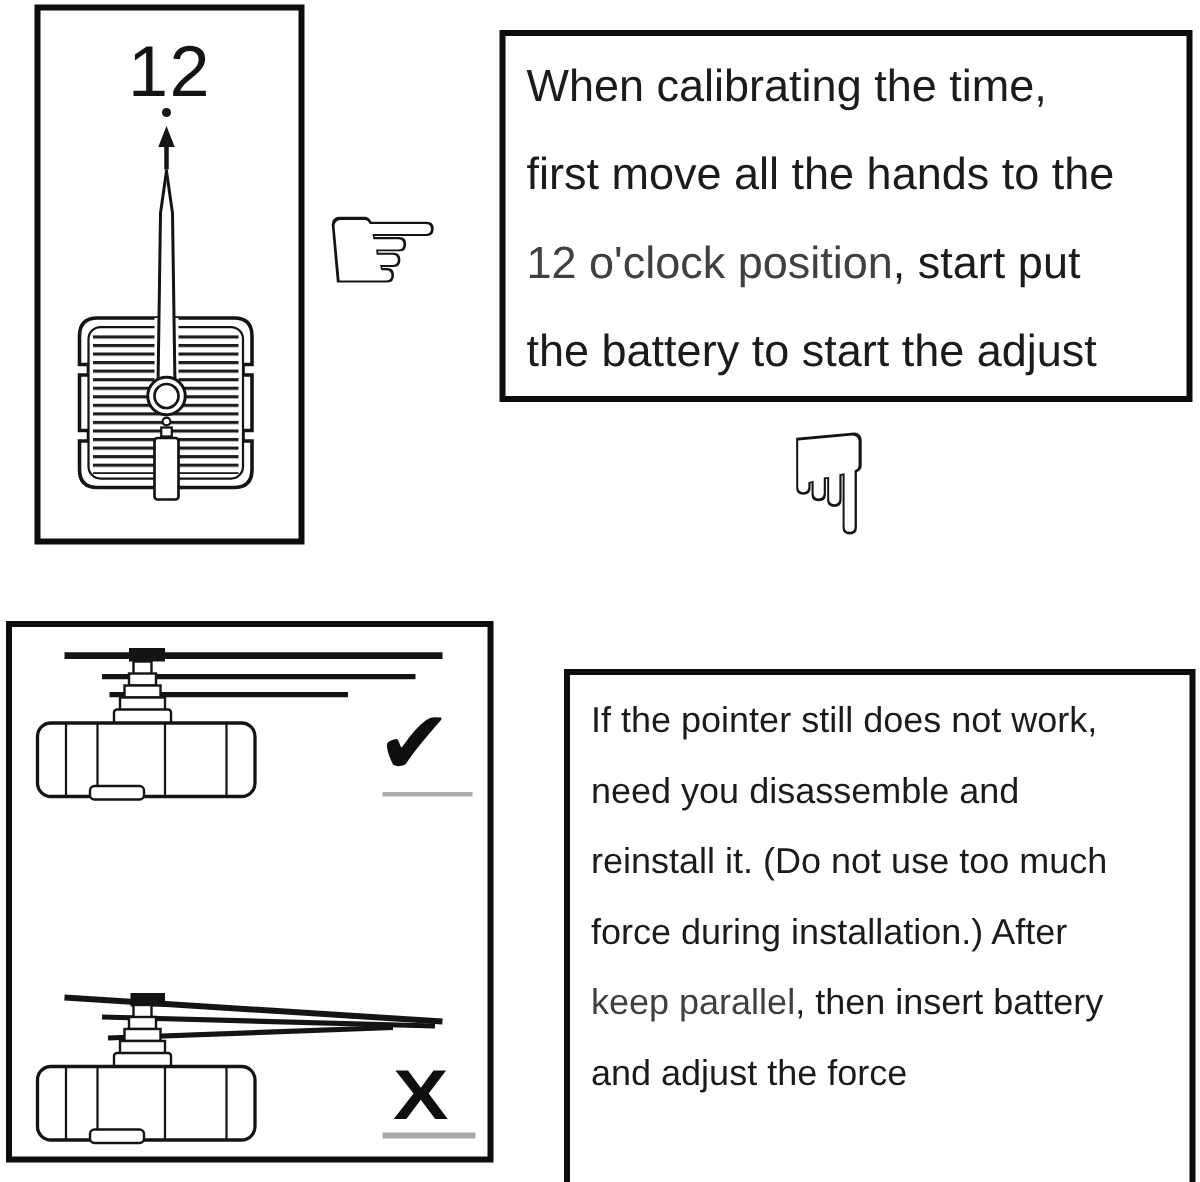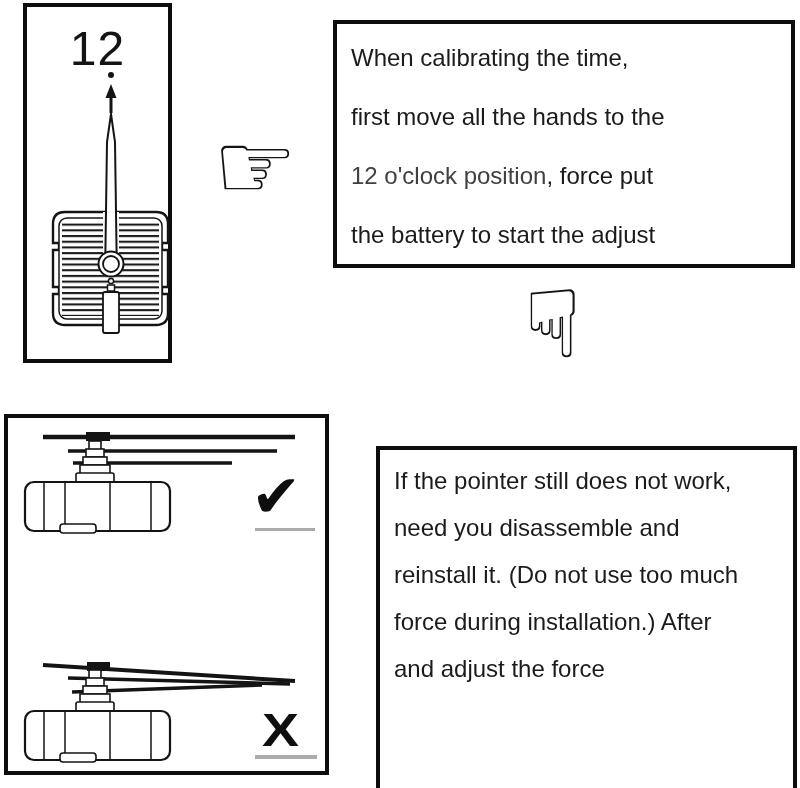--- a/index.html
+++ b/index.html
@@ -5,40 +5,40 @@
   * { margin:0; padding:0; box-sizing:border-box; }
   html,body { background:#ffffff; }
   .page {
     position:relative; width:800px; height:788px; background:#fff;
     font-family:"Liberation Sans","DejaVu Sans",sans-serif; color:#1b1b1b;
     overflow:hidden;
   }
   .frame {
     position:absolute; border:4px solid #0d0d0d; background:#fff;
   }
-  #box-tl { left:23px;  top:3px;   width:149px; height:360px; }
+  #box-tl { left:23px;  top:3px;   width:180px; height:360px; }
   #box-tr { left:333px; top:20px;  width:462px; height:248px; }
   #box-bl { left:4px;   top:414px; width:325px; height:361px; }
   #box-br { left:376px; top:398px; width:421px; height:385px;margin-top:48px; }
 
   #box-tl .numeral {
     position:absolute; left:0; right:0; top:14px; text-align:center;
     font-size:48px; color:#141414; letter-spacing:1px;
   }
   #box-tl svg, #box-bl svg { position:absolute; left:0; top:0; }
 
   .hand {
     position:absolute; font-family:"DejaVu Sans",sans-serif; color:#141414;
     line-height:1; user-select:none;
   }
   #hand-right { left:213px; top:120px; font-size:94px; }
   #hand-down  { left:524px; top:278px; font-size:94px; }
 
   #box-tr .text-wrap { padding:4px 0 0 14px; }
-  #box-tr .line { font-size:24px; line-height:59px; white-space:pre; }
+  #box-tr .line { font-size:30px; line-height:59px; white-space:pre; }
   #box-br .text-wrap { padding:7px 0 0 14px; }
   #box-br .line { font-size:24px; line-height:47px; white-space:pre; }
   .red { color:#404040; }
 
   .mark-check {
     position:absolute; left:243px; top:48px; font-size:60px; font-weight:900;
     font-family:"DejaVu Sans",sans-serif; color:#0e0e0e; line-height:1;
   }
   .mark-x {
     position:absolute; left:254px; top:288px; font-size:47px; font-weight:900;
@@ -92,21 +92,21 @@
       <rect x="76" y="285" width="16" height="41" rx="2" fill="#ffffff" stroke="#141414" stroke-width="1.8"></rect>
     </svg>
   </div>
 
   <div class="hand" id="hand-right">☞</div>
 
   <div class="frame" id="box-tr">
     <div class="text-wrap">
       <div class="line"><span>When calibrating the time,</span></div>
       <div class="line"><span>first move all the hands to the</span></div>
-      <div class="line"><span class="red">12 o'clock position</span><span>, force put</span></div>
+      <div class="line"><span class="red">12 o'clock position</span><span>, start put</span></div>
       <div class="line"><span>the battery to start the adjust</span></div>
     </div>
   </div>
 
   <div class="hand" id="hand-down">☟</div>
 
   <div class="frame" id="box-bl">
     <svg width="317" height="353" viewBox="0 0 317 353">
 
       <g>
@@ -150,17 +150,18 @@
     <div class="mark-x">X</div>
     <div class="underline-gray" id="x-underline"></div>
   </div>
 
   <div class="frame" id="box-br">
     <div class="text-wrap">
       <div class="line"><span>If the pointer still does not work,</span></div>
       <div class="line"><span>need you disassemble and</span></div>
       <div class="line"><span>reinstall it. (Do not use too much</span></div>
       <div class="line"><span>force during installation.) After</span></div>
+      <div class="line"><span class="red">keep parallel</span><span>, then insert battery</span></div>
       <div class="line"><span>and adjust the force</span></div>
     </div>
   </div>
 
 </div>
 
 </body></html>

